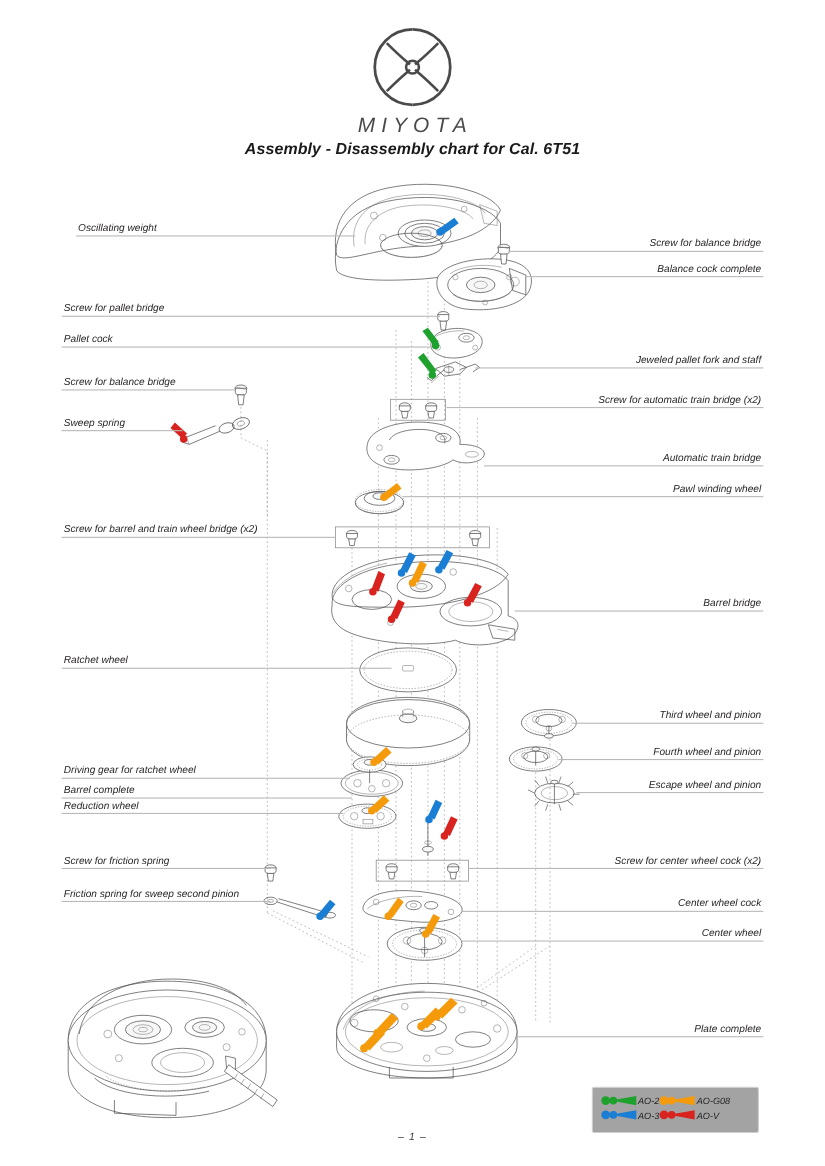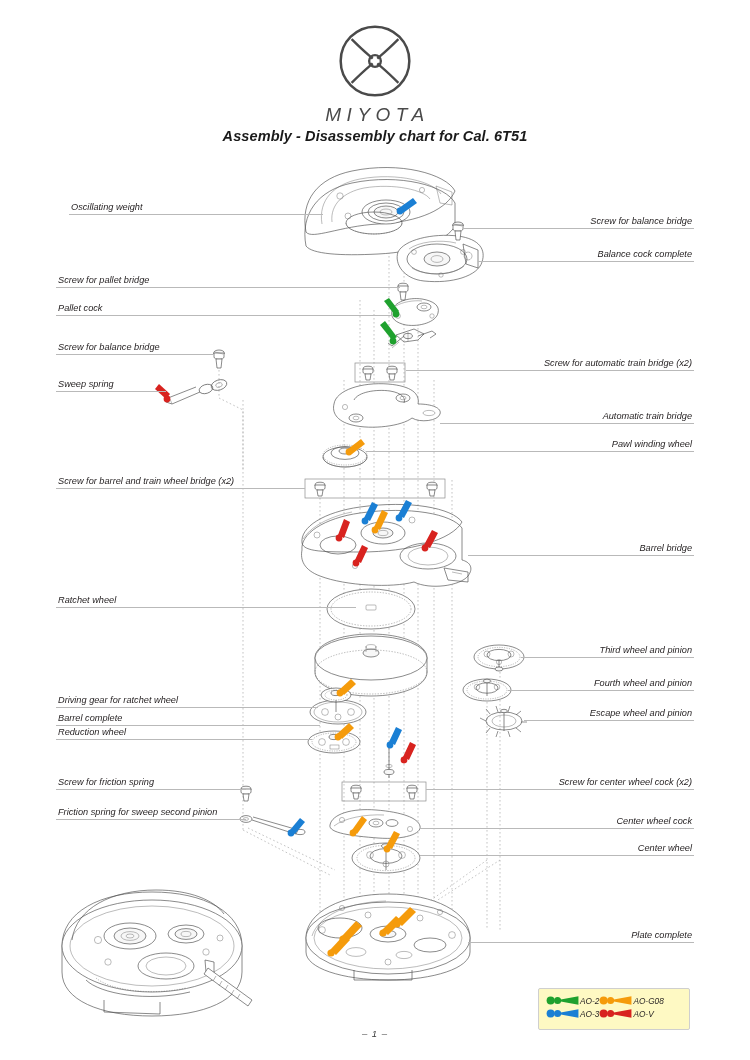--- a/index.html
+++ b/index.html
@@ -36,21 +36,21 @@
   }
   .callout.left .txt{left:2px;}
   .callout.right .txt{right:2px;}
 
   
   #art{position:absolute;left:0;top:0;width:750px;height:1060px;}
 
   
   #legend{
     position:absolute;left:538px;top:988px;width:152px;height:42px;
-    border:1px solid #cfcfcf;border-radius:2px;background:#fef9c3;
+    border:1px solid #cfcfcf;border-radius:2px;background:#a3a3a3;
     padding:0;box-sizing:border-box;
   }
   #legend table{border-collapse:collapse;margin:5px 0 0 7px;}
   #legend td{padding:1px 0;vertical-align:middle;}
   .lg-swatch{width:34px;height:11px;display:block;}
   .lg-name{font-size:8.3px;color:#231f20;padding-left:5px;padding-right:12px;white-space:nowrap;}
 
   
   #page-num{
     position:absolute;left:0;right:0;top:1028px;text-align:center;
@@ -564,22 +564,26 @@
   </div>
   <div class="callout left" style="left:56px;width:190px;top:804px;">
     <span class="txt">Friction spring for sweep second pinion</span>
     <span class="rule"></span>
   </div>
 
   <div class="callout right" style="left:463px;width:231px;top:213px;">
     <span class="txt">Screw for balance bridge</span>
     <span class="rule"></span>
   </div>
-  <div class="callout right" style="left:478px;width:216px;top:246px;">
+  <div class="callout right" style="left:478px;width:216px;top:236px;">
     <span class="txt">Balance cock complete</span>
+    <span class="rule"></span>
+  </div>
+  <div class="callout right" style="left:432px;width:262px;top:319px;">
+    <span class="txt">Jeweled pallet fork and staff</span>
     <span class="rule"></span>
   </div>
   <div class="callout right" style="left:406px;width:288px;top:355px;">
     <span class="txt">Screw for automatic train bridge (x2)</span>
     <span class="rule"></span>
   </div>
   <div class="callout right" style="left:440px;width:254px;top:408px;">
     <span class="txt">Automatic train bridge</span>
     <span class="rule"></span>
   </div>

